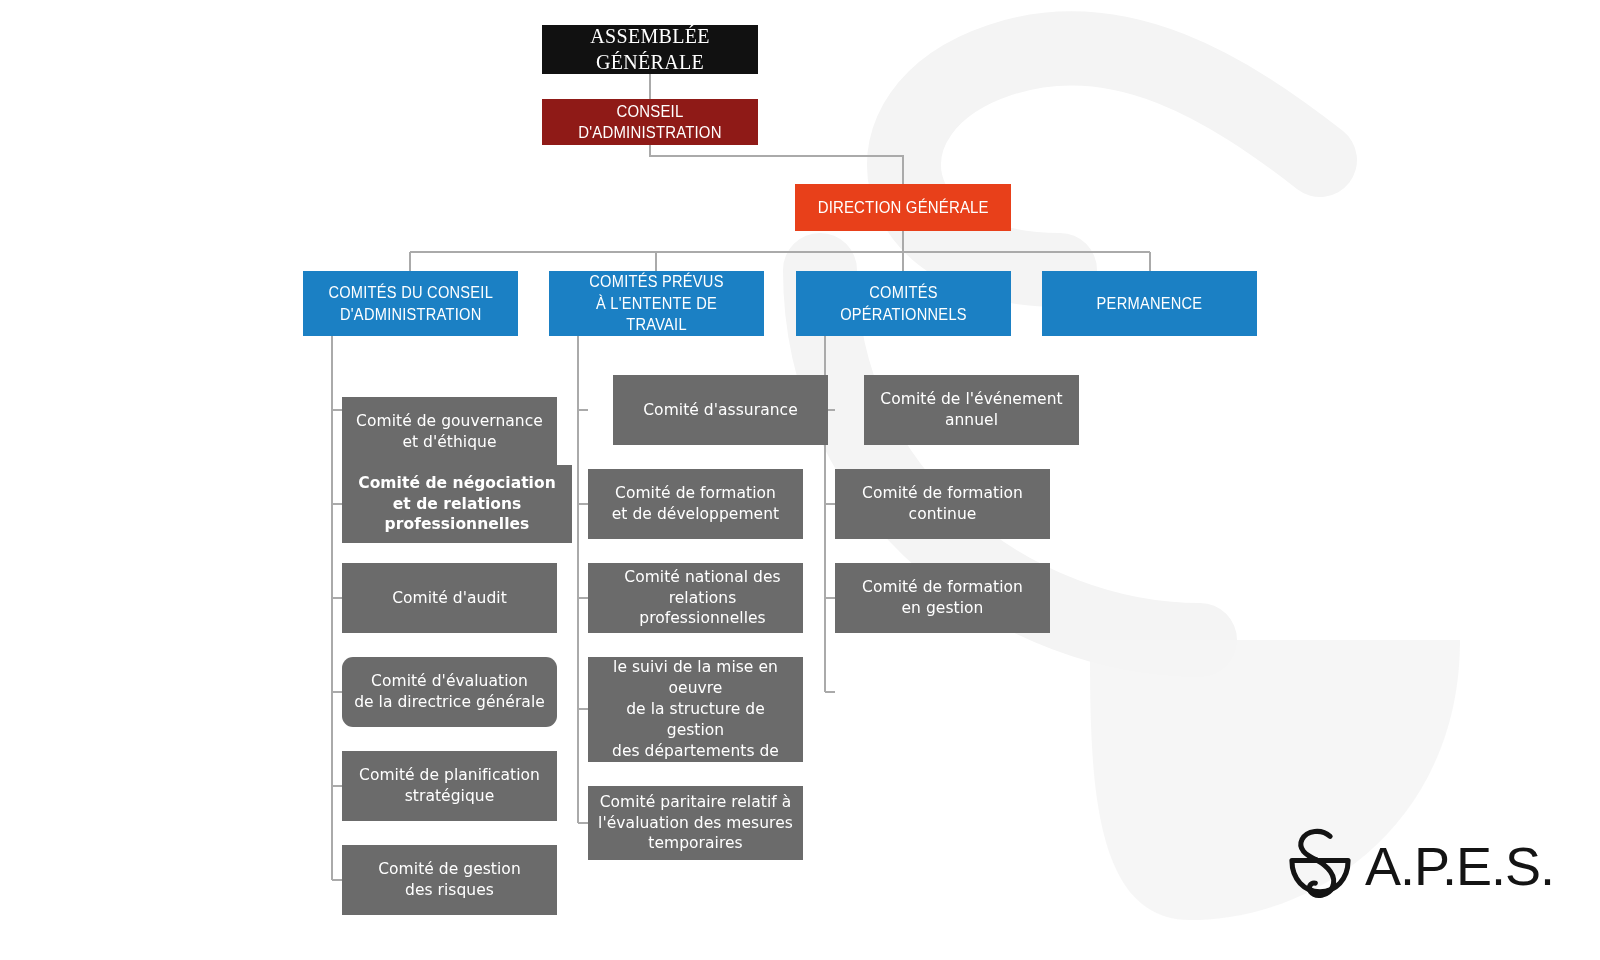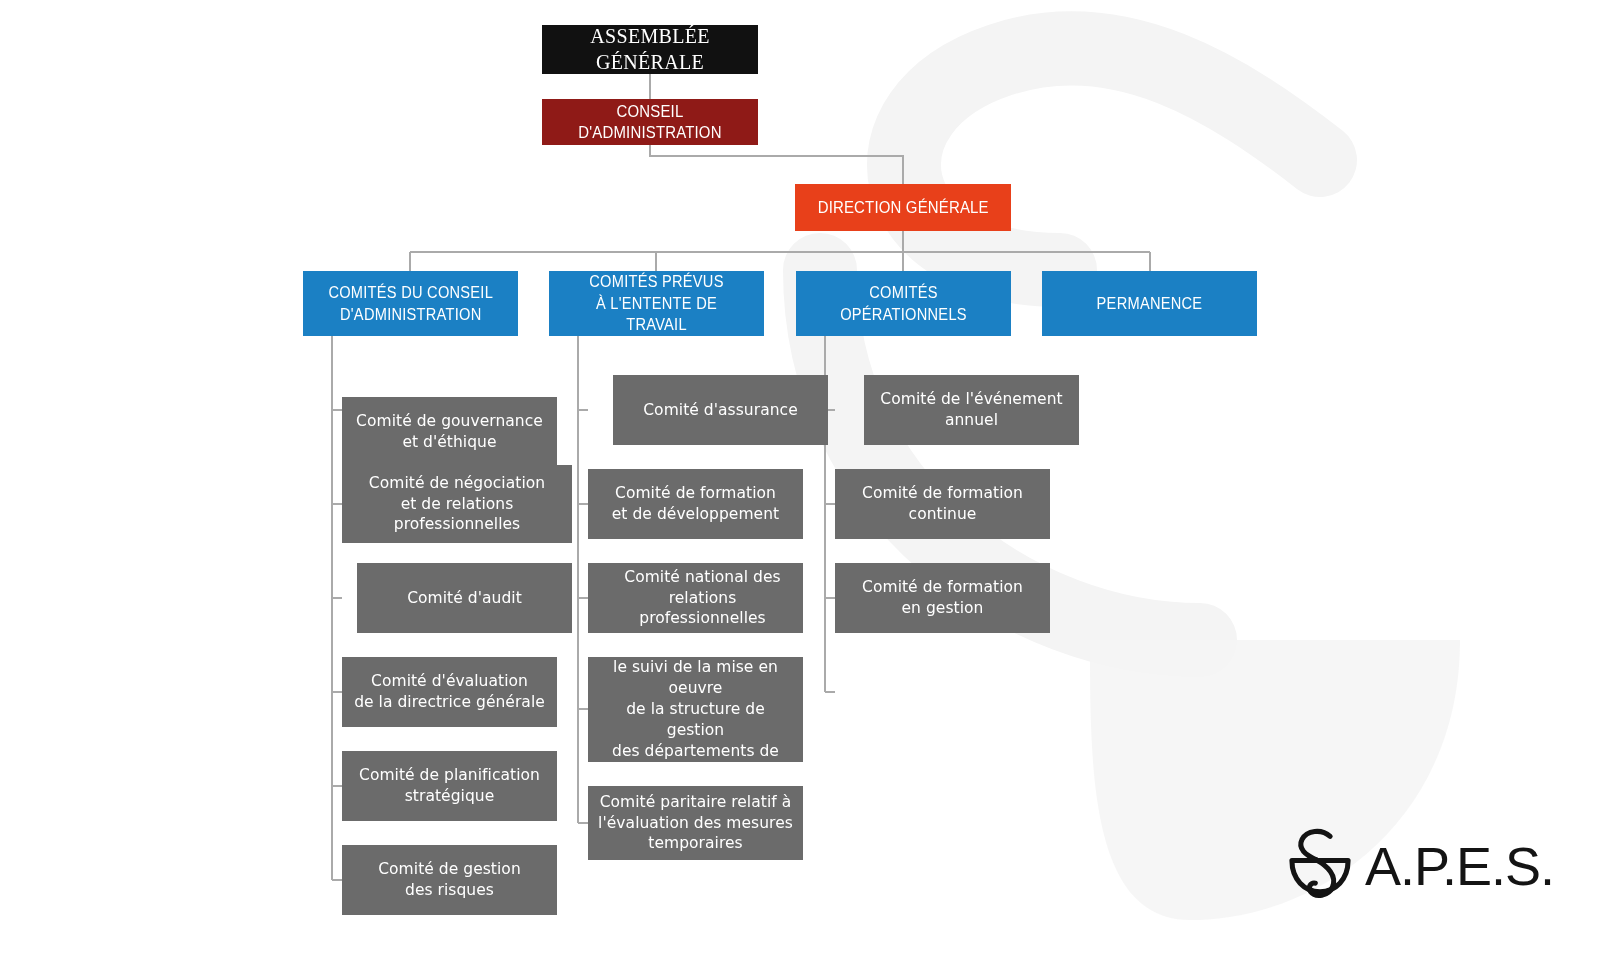--- a/index.html
+++ b/index.html
@@ -198,29 +198,29 @@
   </div>
 
   <div class="node blue" style="left:1042px; top:271px; width:215px; height:65px;">
     <span class="label">PERMANENCE</span>
   </div>
 
   <div class="node gray" style="left:342px; top:375px; width:215px; height:70px;margin-top:22px;">
     <span class="label">Comité de gouvernance
 et d'éthique</span>
   </div>
-  <div class="node gray" style="left:342px; top:465px; width:230px; height:78px;">
+  <div class="node gray" style="left:342px; top:465px; width:230px; height:78px;font-weight:bold;">
     <span class="label">Comité de négociation
 et de relations
 professionnelles</span>
   </div>
-  <div class="node gray" style="left:342px; top:563px; width:215px; height:70px;margin-left:15px;">
+  <div class="node gray" style="left:342px; top:563px; width:215px; height:70px;">
     <span class="label">Comité d'audit</span>
   </div>
-  <div class="node gray" style="left:342px; top:657px; width:215px; height:70px;">
+  <div class="node gray" style="left:342px; top:657px; width:215px; height:70px;border-radius:11px;">
     <span class="label">Comité d'évaluation
 de la directrice générale</span>
   </div>
   <div class="node gray" style="left:342px; top:751px; width:215px; height:70px;">
     <span class="label">Comité de planification
 stratégique</span>
   </div>
   <div class="node gray" style="left:342px; top:845px; width:215px; height:70px;">
     <span class="label">Comité de gestion
 des risques</span>

